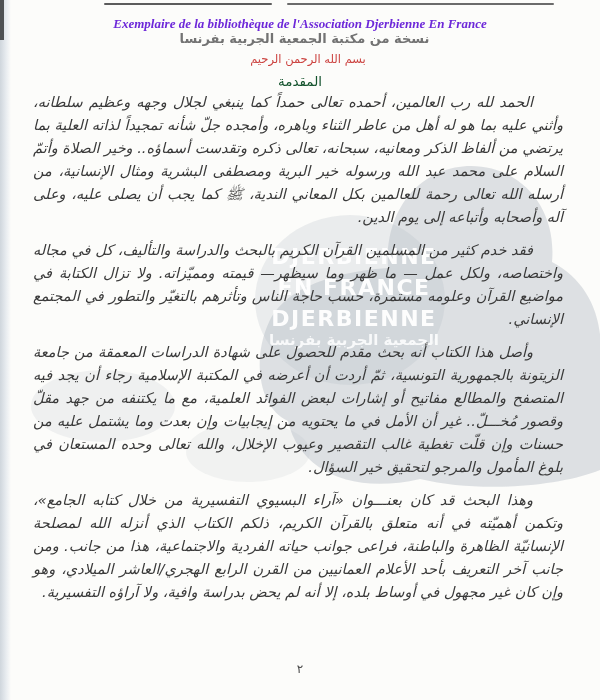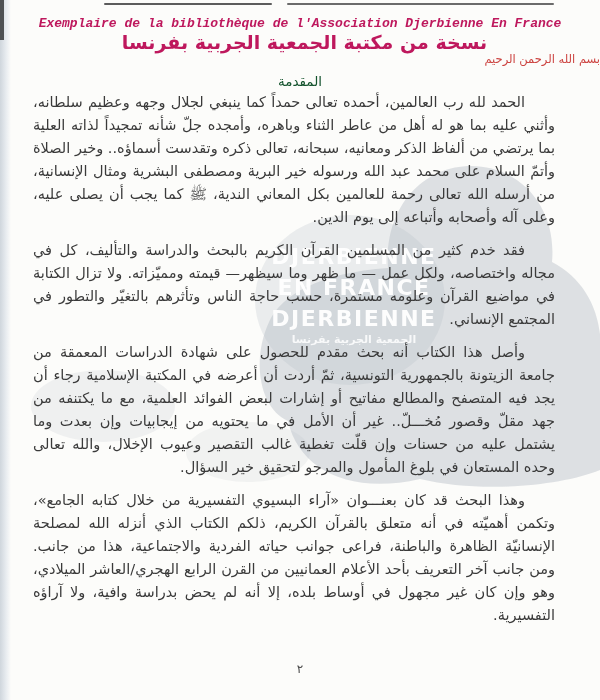--- a/index.html
+++ b/index.html
@@ -20,50 +20,50 @@
   .topline.r { left:287px; width:267px; background:#6b6b6b; }
 
   
   .watermark { position:absolute; inset:0; z-index:0; }
   .wm-text {
     position:absolute; left:256px; top:241px; width:196px; text-align:center;
     color:rgba(255,255,255,0.95); font-weight:bold; letter-spacing:1.5px;
     font-size:22px; line-height:31px; z-index:1;
   }
   .wm-caption {
-    font-size:11px; font-weight:bold; letter-spacing:0;
+    font-size:15px; font-weight:bold; letter-spacing:0;
     color:rgba(255,255,255,0.85); line-height:12px; direction:rtl;
   }
 
   
   .hdr-french {
     position:absolute; top:16px; left:0; right:0; text-align:center;
-    font-family:Liberation Mono, monospace; font-style:italic; font-weight:bold;
-    font-size:13px; color:#be185d; z-index:2;
+    font-family:Liberation Serif, serif; font-style:italic; font-weight:bold;
+    font-size:13px; color:#6d28d9; z-index:2;
   }
   .hdr-arabic {
     position:absolute; top:31px; left:9px; right:0; text-align:center; direction:rtl;
-    font-weight:bold; font-size:19px; color:#be185d; z-index:2;
+    font-weight:bold; font-size:13px; color:#737373; z-index:2;
   }
   .hdr-basmala {
-    position:absolute; top:52px; left:0; right:0; text-align:right; direction:rtl;
+    position:absolute; top:52px; left:0; right:0; text-align:center; direction:rtl;
     font-size:11.5px; color:#cc4340; z-index:2;padding-left:16px;
   }
   .doc-heading {
     position:absolute; top:73px; left:0; right:0; text-align:center; direction:rtl;
     font-size:13.5px; color:#14532d; z-index:2;
   }
 
   
   .body-text {
     position:absolute; top:91px; left:33px; right:33px; z-index:2;
     direction:rtl; text-align:justify;
     font-size:14.5px; line-height:23px; color:#3a3a3a;
   }
-  .body-text p { margin:0 12px 10px 0; text-indent:30px; }
+  .body-text p { margin:0 4px 10px 0; text-indent:30px;font-style:italic; }
   .body-text p:last-child { margin-bottom:0; }
 
   .page-number {
     position:absolute; top:662px; left:0; right:0; text-align:center;
     font-size:12px; color:#4a4a4a; z-index:2;
   }
 </style>
 </head>
 <body>
 

